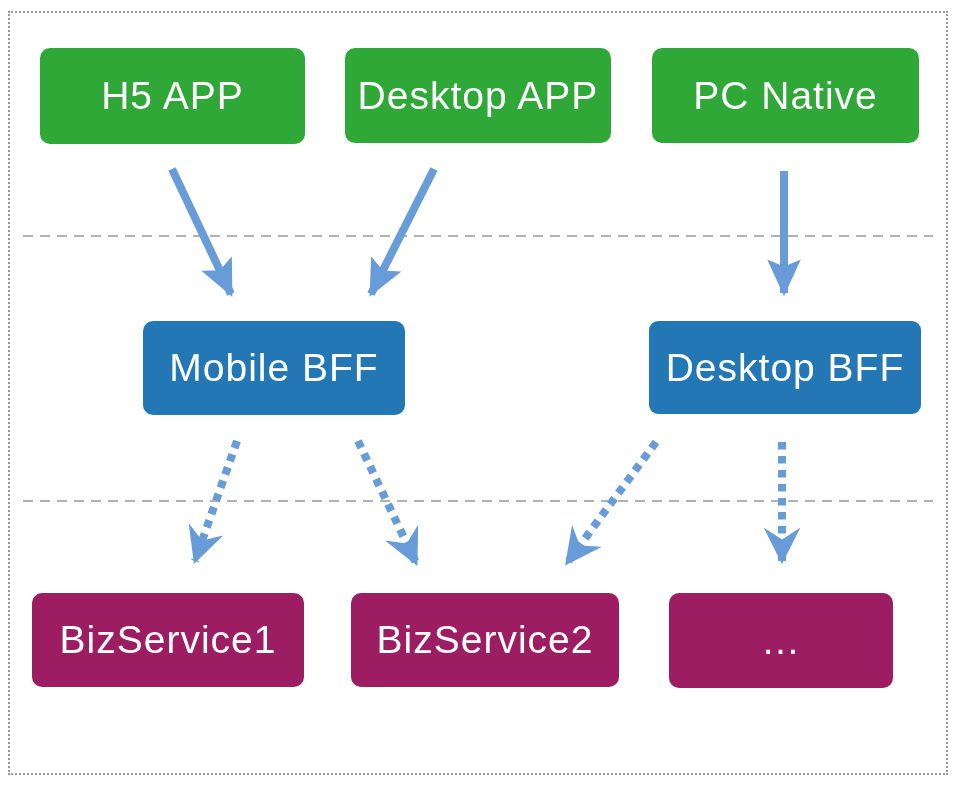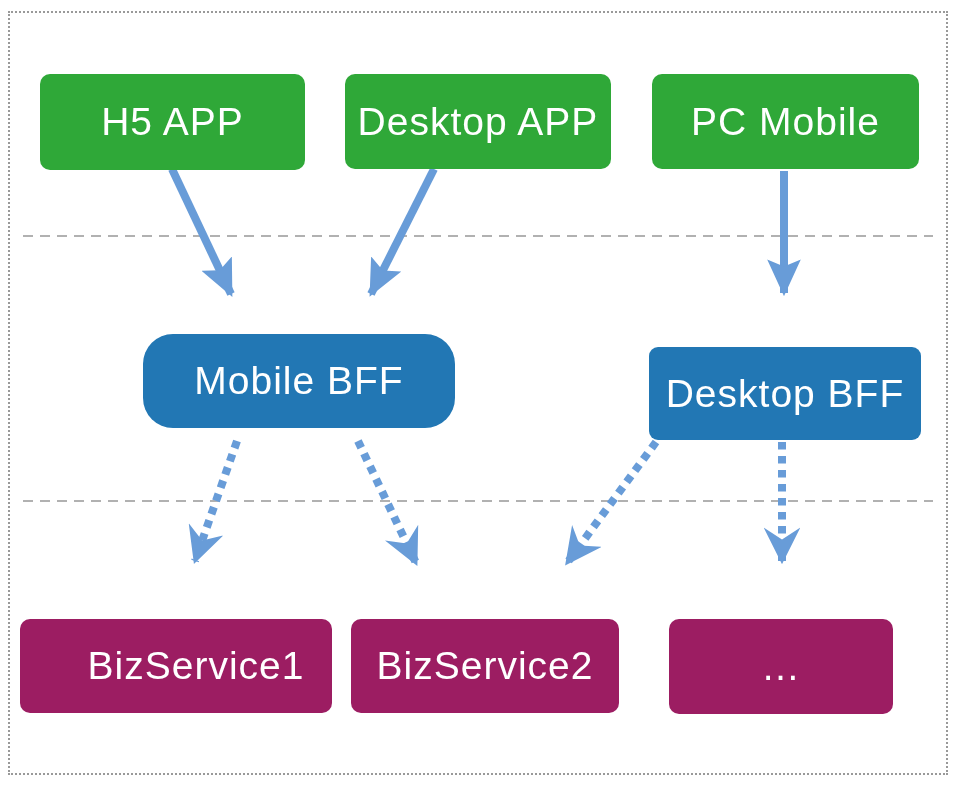--- a/index.html
+++ b/index.html
@@ -51,32 +51,31 @@
     display: flex;
     align-items: center;
     justify-content: center;
     border-radius: 10px;
     color: var(--node-text-color, #ffffff);
     font-size: 39px;
     font-weight: 400;
     letter-spacing: 1px;
     text-align: center;
     user-select: none;
-    margin-top: 26px;
   }
   .node-client  { background: var(--client-node-color, #2fa838); }
   .node-bff     { background: var(--bff-node-color, #2277b4); }
   .node-service { background: var(--service-node-color, #9c1d62); }
 
   .n-h5        { left: 40px;  top: 48px;  width: 265px; height: 96px; }
   .n-native    { left: 345px; top: 48px;  width: 266px; height: 95px; }
   .n-pc        { left: 652px; top: 48px;  width: 267px; height: 95px; }
-  .n-mobilebff { left: 143px; top: 308px; width: 312px; height: 94px; border-radius: 30px; }
+  .n-mobilebff { left: 143px; top: 321px; width: 262px; height: 94px; }
   .n-desktopbff{ left: 649px; top: 321px; width: 272px; height: 93px; border-radius: 9px; }
-  .n-biz1      { left: 20px;  top: 593px; width: 272px; height: 94px; padding-left: 40px; }
+  .n-biz1      { left: 32px;  top: 593px; width: 272px; height: 94px; }
   .n-biz2      { left: 351px; top: 593px; width: 268px; height: 94px; }
   .n-bizmore   { left: 669px; top: 593px; width: 224px; height: 95px; }
 </style>
 </head>
 <body>
 
 <div class="stage">
 
   <div class="outer-border"></div>
 
@@ -100,21 +99,21 @@
     <line class="edge edge-dashed" x1="237" y1="441" x2="195" y2="561" marker-end="url(#headDashed)"></line>
     <line class="edge edge-dashed" x1="358" y1="441" x2="416" y2="563" marker-end="url(#headDashed)"></line>
     <line class="edge edge-dashed" x1="656" y1="442" x2="567" y2="563" marker-end="url(#headDashed)"></line>
     <line class="edge edge-dashed" x1="782" y1="442" x2="782" y2="561" marker-end="url(#headDashed)"></line>
   </svg>
 
   <div class="node node-client n-h5">H5 APP</div>
 
   <div class="node node-client n-native">Desktop APP</div>
 
-  <div class="node node-client n-pc">PC Mobile</div>
+  <div class="node node-client n-pc">PC Native</div>
 
   <div class="node node-bff n-mobilebff">Mobile BFF</div>
 
   <div class="node node-bff n-desktopbff">Desktop BFF</div>
 
   <div class="node node-service n-biz1">BizService1</div>
 
   <div class="node node-service n-biz2">BizService2</div>
 
   <div class="node node-service n-bizmore">…</div>

